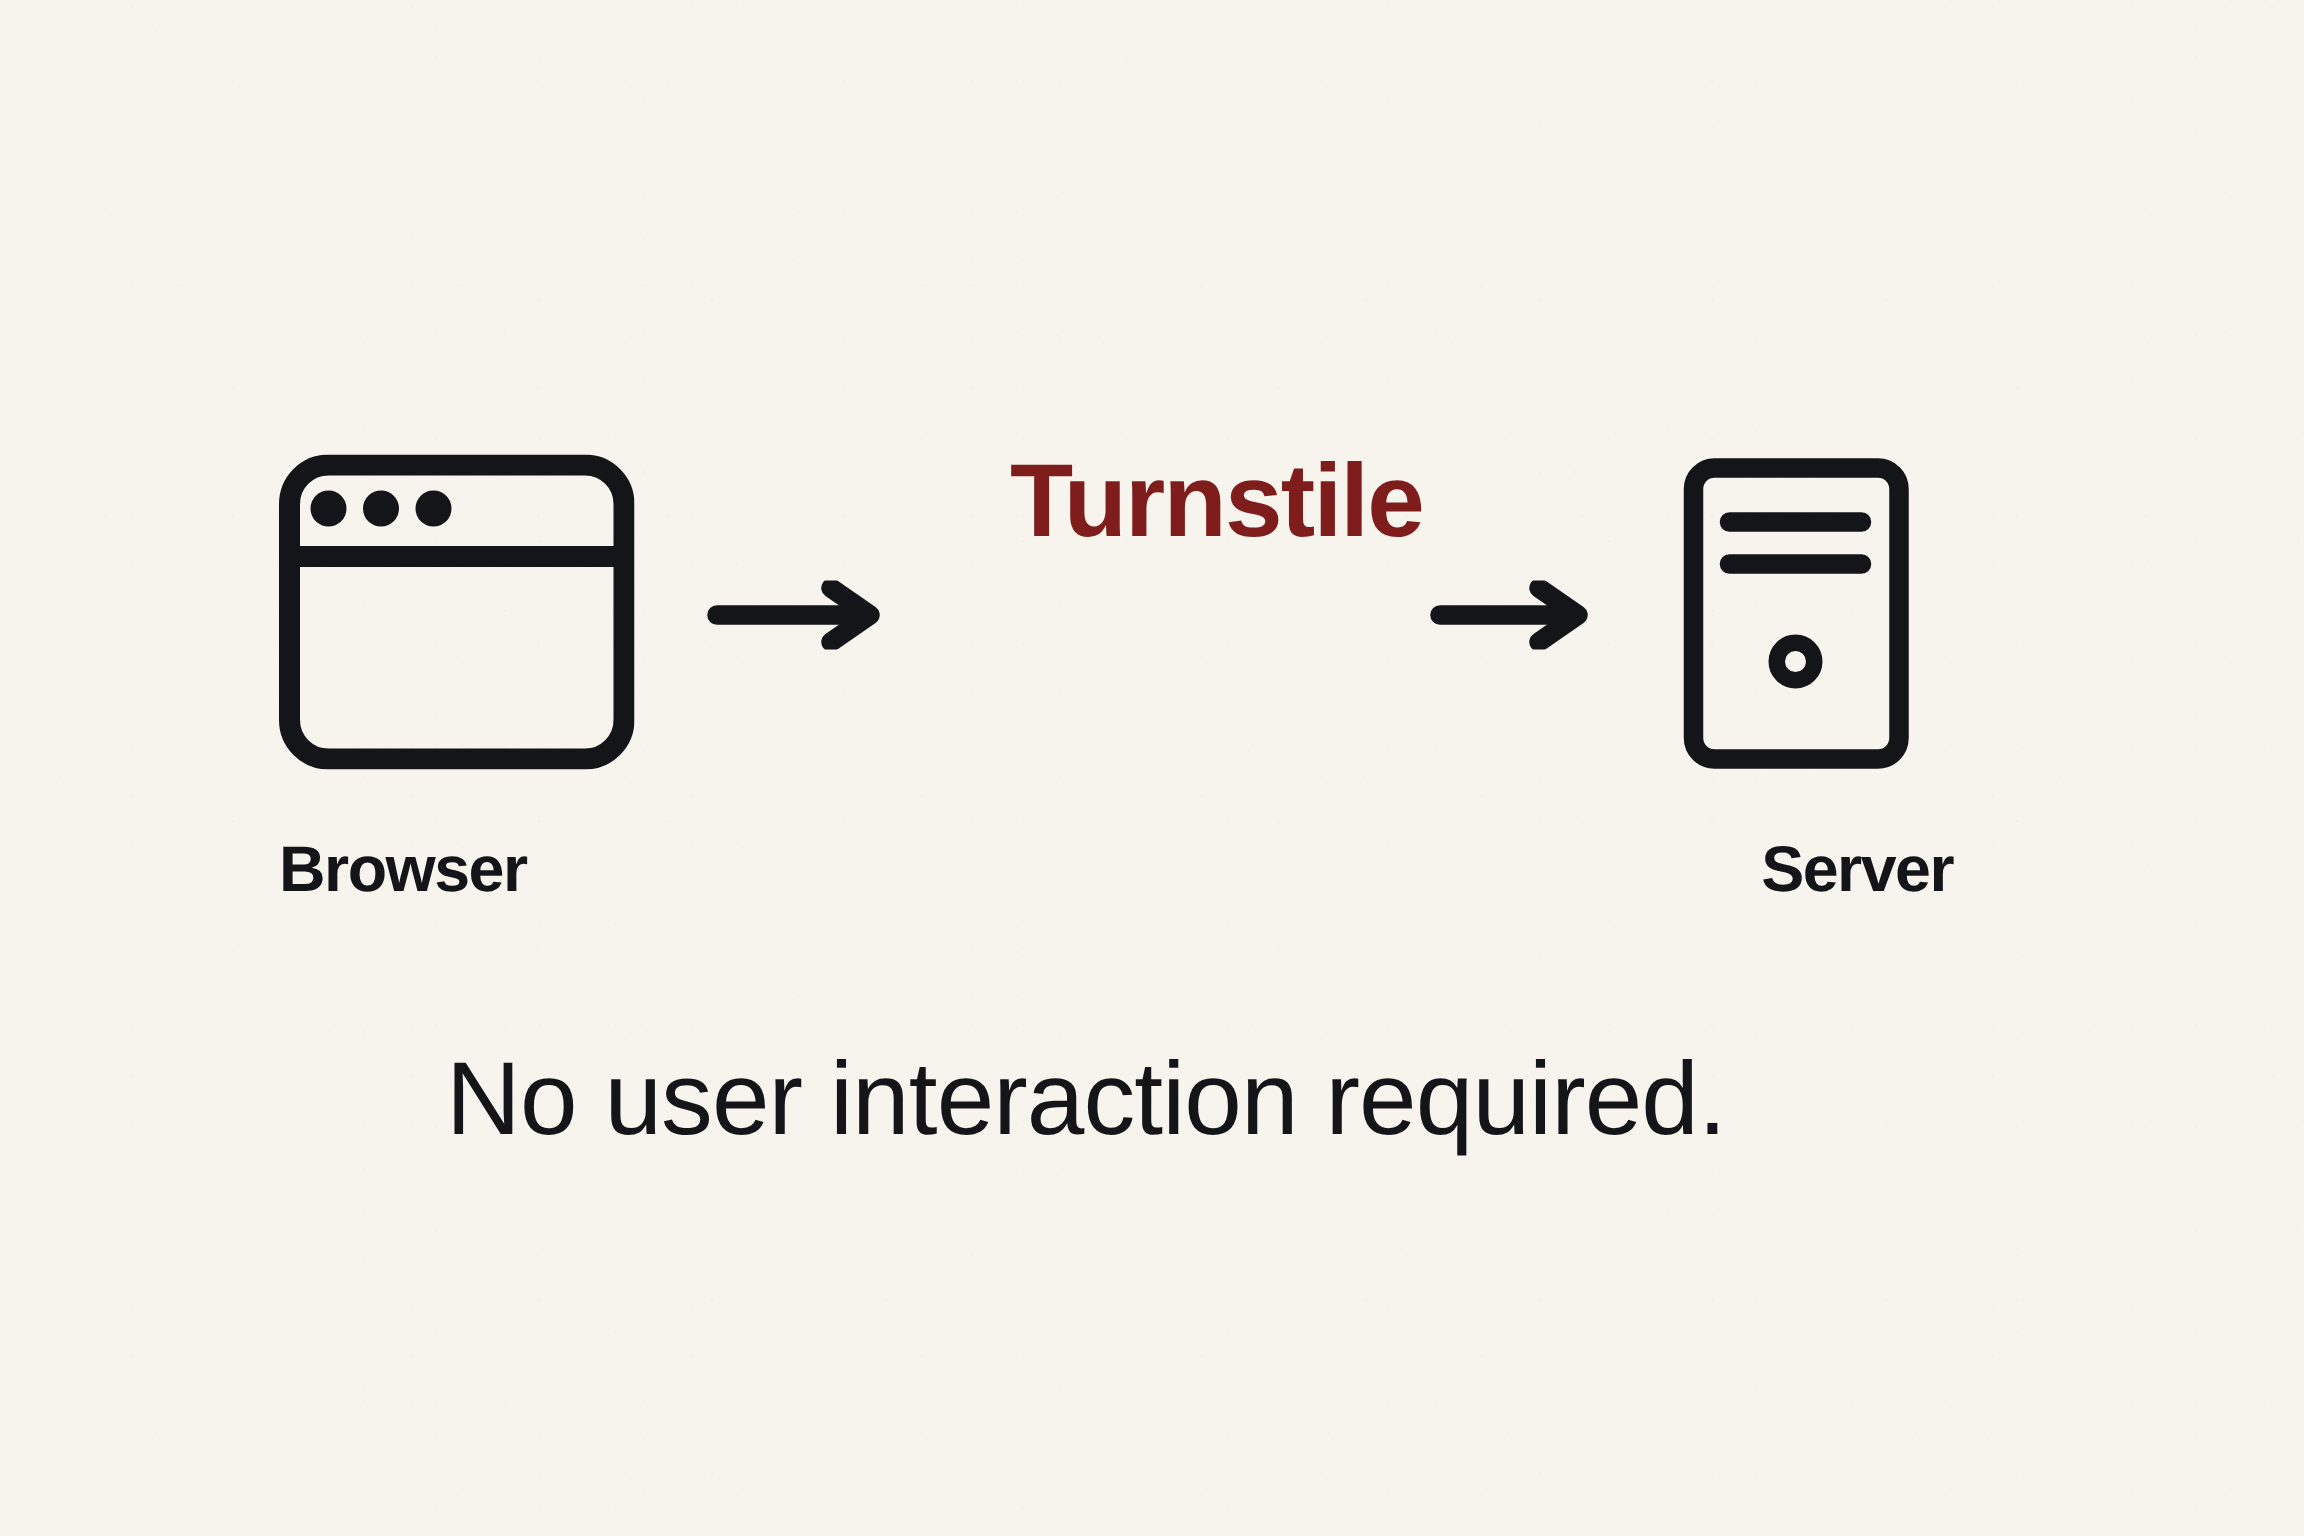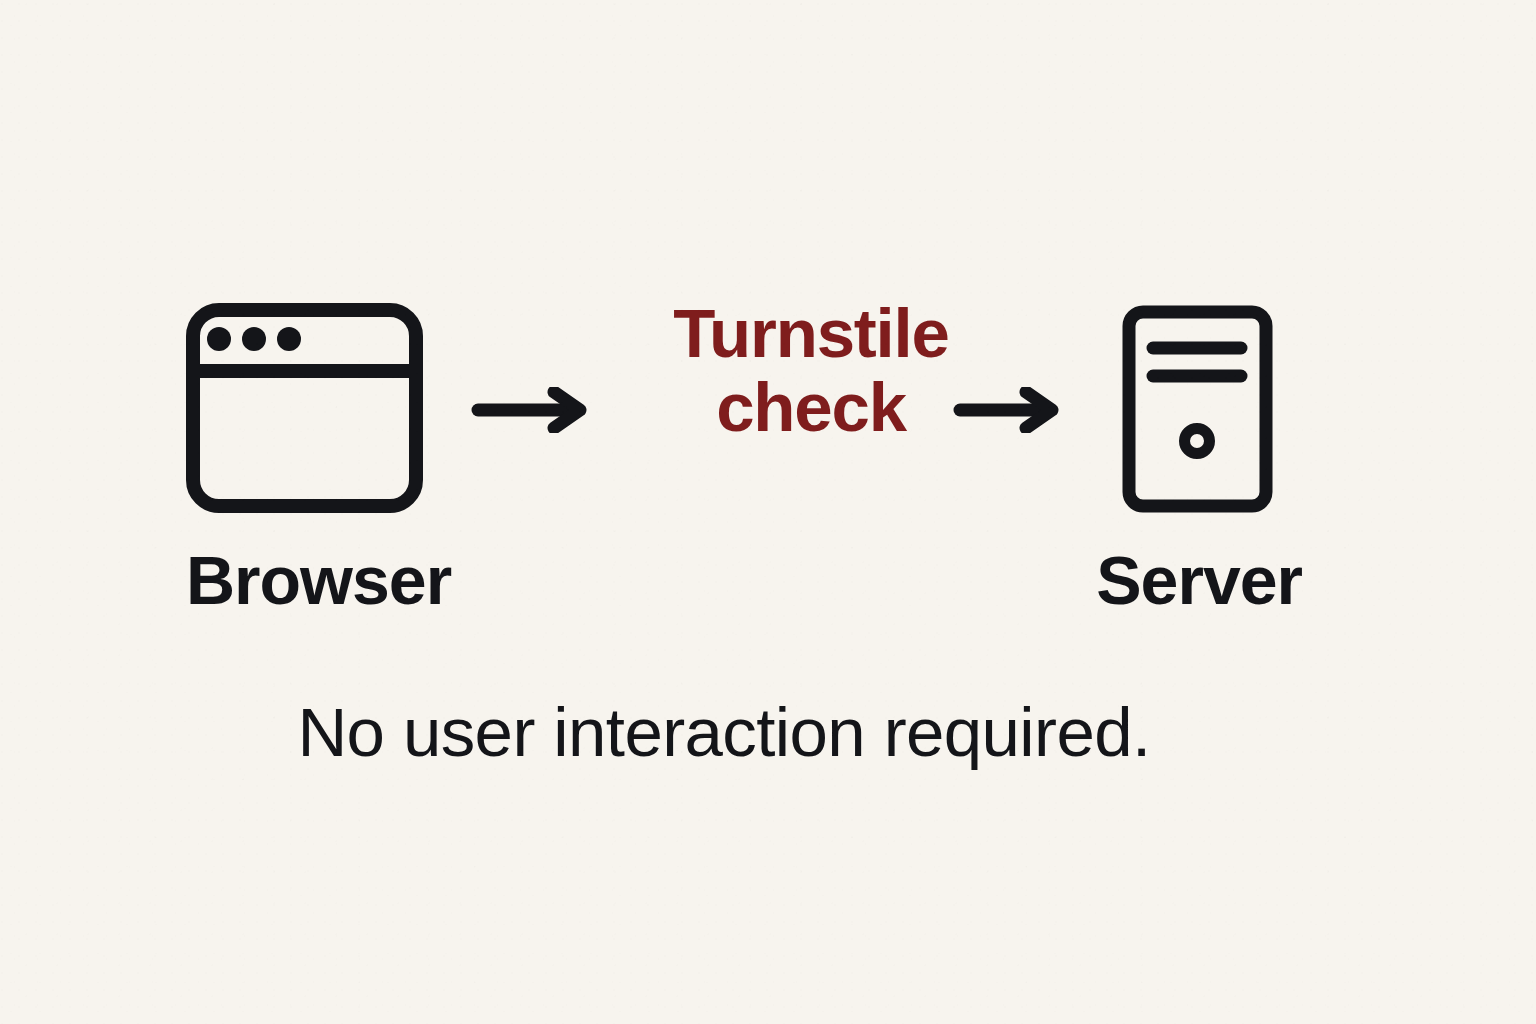--- a/index.html
+++ b/index.html
@@ -111,21 +111,21 @@
     color: #7f1d1d;
   }
   #turnstile-label .line {
     display: block;
     white-space: nowrap;
   }
 
   
   .node-caption {
     position: absolute;
-    font-size: 68px;
+    font-size: 43px;
     font-weight: bold;
     letter-spacing: -1px;
     line-height: 68px;
     color: #141519;
     white-space: nowrap;
   }
   #browser-caption {
     left: 186px;
     top: 546px;
     width: 260px;
@@ -172,21 +172,20 @@
 
     <div id="arrow-1">
       <svg class="arrow-svg" viewBox="0 0 122 46" aria-hidden="true">
         <line x1="8" y1="23" x2="104" y2="23" stroke="#141519" stroke-width="13" stroke-linecap="round"></line>
         <polyline points="84,5 110,23 84,41" fill="none" stroke="#141519" stroke-width="13" stroke-linecap="round" stroke-linejoin="round"></polyline>
       </svg>
     </div>
 
     <div id="turnstile-label">
       <span class="line">Turnstile</span>
-      <span class="line">check</span>
     </div>
 
     <div id="arrow-2">
       <svg class="arrow-svg" viewBox="0 0 112 46" aria-hidden="true">
         <line x1="8" y1="23" x2="94" y2="23" stroke="#141519" stroke-width="13" stroke-linecap="round"></line>
         <polyline points="74,5 100,23 74,41" fill="none" stroke="#141519" stroke-width="13" stroke-linecap="round" stroke-linejoin="round"></polyline>
       </svg>
     </div>
 
     <div class="node" id="server-node">

